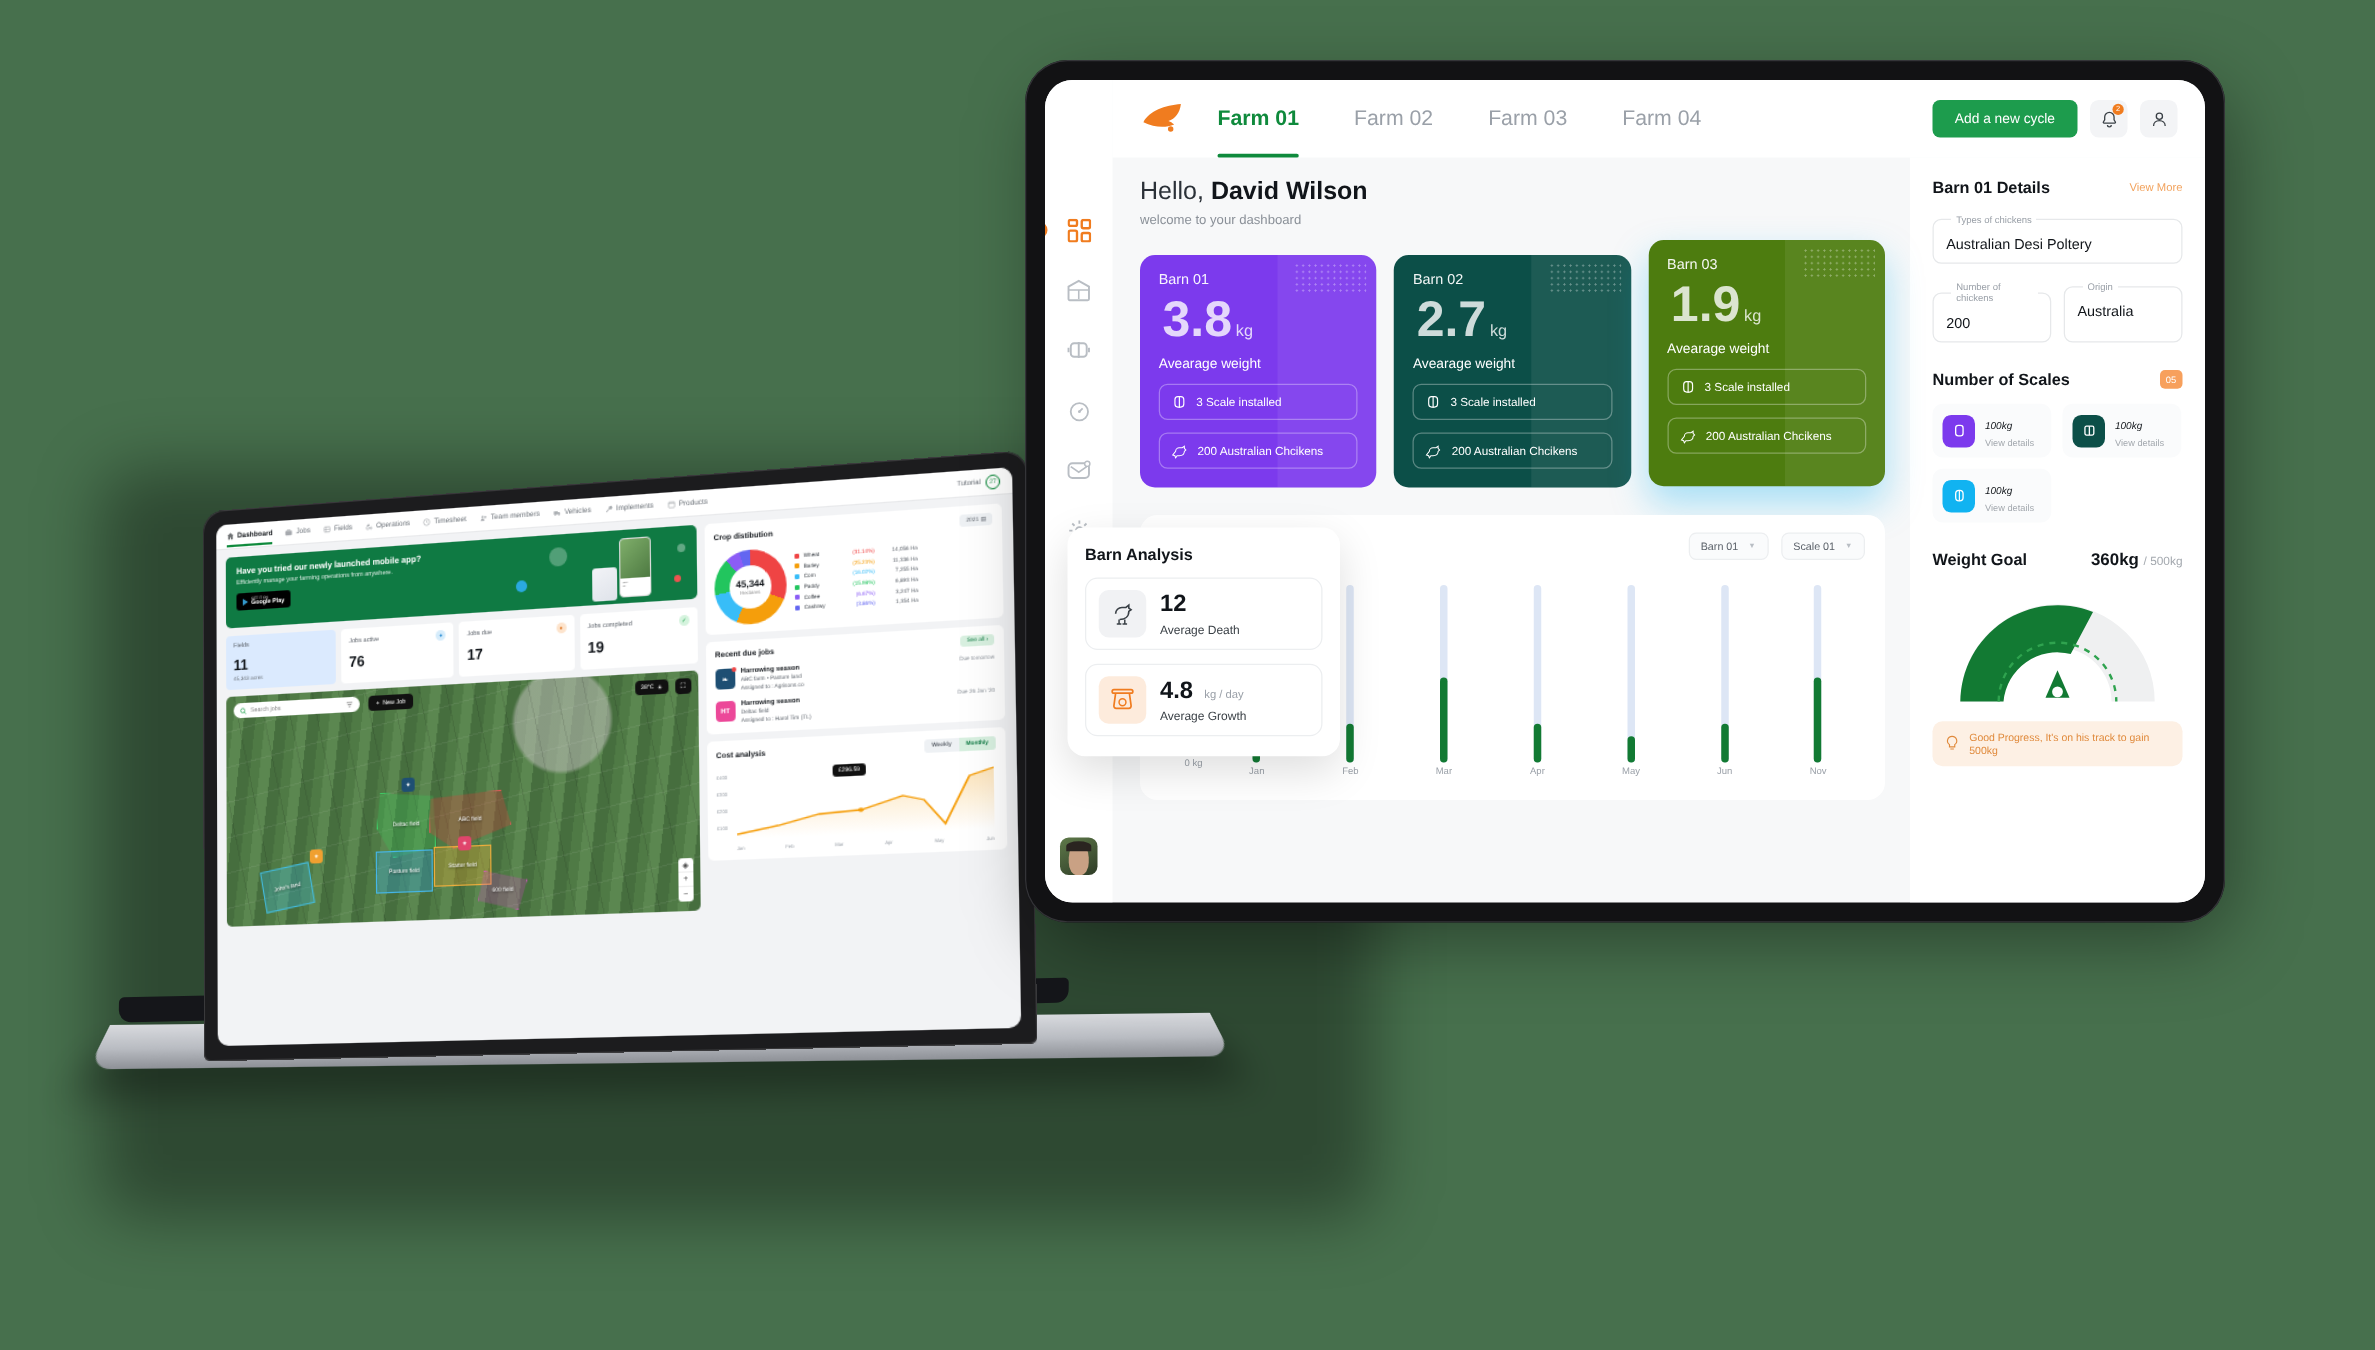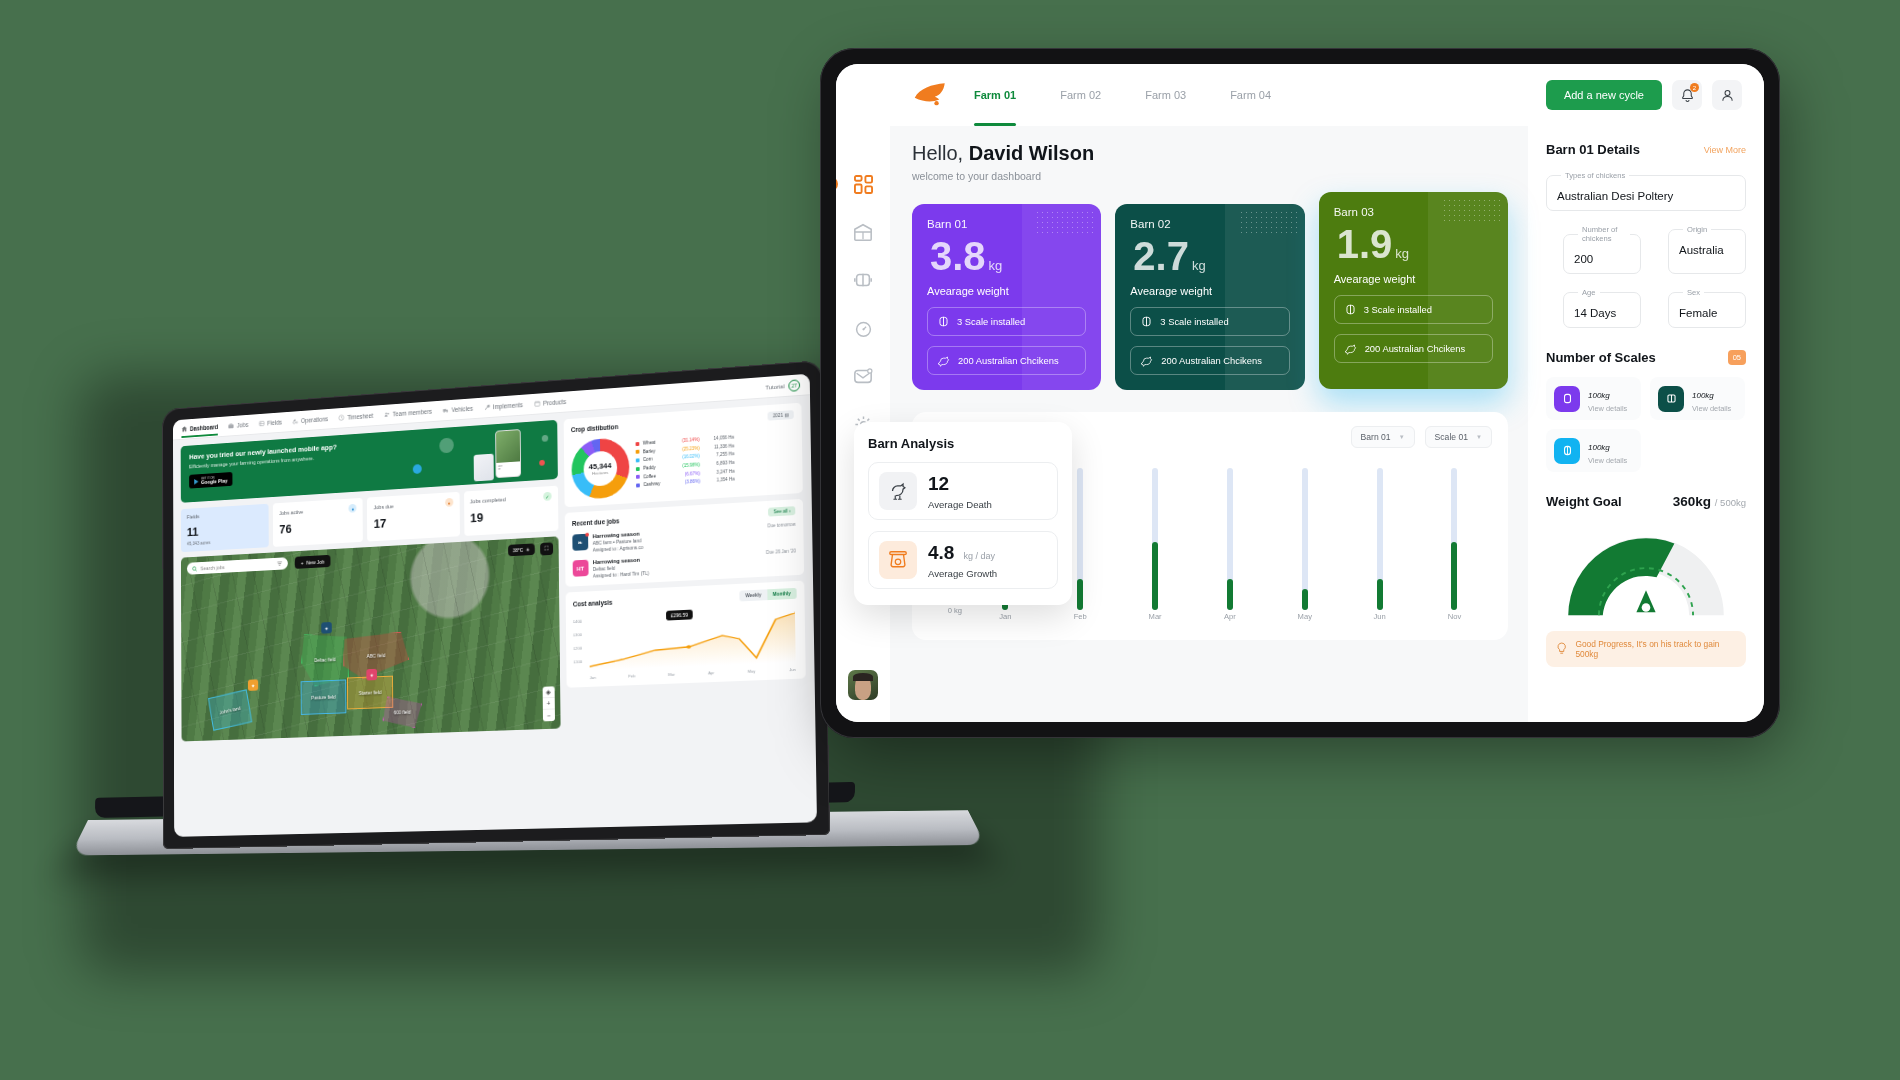--- a/index.html
+++ b/index.html
@@ -142,21 +142,21 @@
   .rail-item.active:before { content: ""; position: absolute; left: -23px; width: 14px; height: 14px; border-radius: 50%; background: #f07c1f; }
   .rail-av { position: absolute; bottom: 22px; width: 30px; height: 30px; border-radius: 7px; overflow: hidden;
     background: linear-gradient(150deg,#5f7a4a,#2e3b26); }
   .rail-av .f { position: absolute; inset: 18% 22% 0 22%; background: #c9a184; border-radius: 45% 45% 40% 40%; }
   .rail-av .h { position: absolute; left: 16%; right: 16%; top: 10%; height: 26%; background: #2a2420; border-radius: 50% 50% 0 0; }
 
   .tb-main { flex: 1; display: flex; flex-direction: column; min-width: 0; }
   .tb-head { height: 62px; background: #fff; display: flex; align-items: center; padding: 0 22px; flex: none; }
   .logo { width: 40px; height: 30px; flex: none; margin-right: 22px; }
   .tabs { display: flex; gap: 44px; align-items: center; height: 100%; }
-  .tab { font-size: 11px; color: #9aa0a8; height: 100%; display: flex; align-items: center; position: relative; }
+  .tab { font-size: 17px; color: #9aa0a8; height: 100%; display: flex; align-items: center; position: relative; }
   .tab.active { color: #0f8a3c; font-weight: bold; }
   .tab.active:after { content: ""; position: absolute; left: 0; right: 0; bottom: 0; height: 3px; background: #0f8a3c; border-radius: 2px; }
   .head-right { margin-left: auto; display: flex; align-items: center; gap: 10px; }
   .btn-cycle { background: #1d9c4d; color: #fff; font-size: 11px; padding: 9px 18px; border-radius: 6px; white-space: nowrap; }
   .icon-btn { width: 30px; height: 30px; border-radius: 7px; background: #f3f4f6; display: flex; align-items: center; justify-content: center; color: #444; position: relative; }
   .icon-btn .bdg { position: absolute; right: 3px; top: 3px; width: 9px; height: 9px; border-radius: 50%; background: #f07c1f; color: #fff; font-size: 6px; display: flex; align-items: center; justify-content: center; }
 
   .tb-cols { flex: 1; display: flex; min-height: 0; }
   .tb-center { flex: 1; padding: 16px 20px 0 22px; position: relative; min-width: 0; }
   .greet { font-size: 20px; color: #2b3138; font-weight: normal; }
@@ -202,21 +202,21 @@
   .chart-x span { width: 22px; text-align: center; font-size: 7.6px; color: #9aa0a8; }
 
   .tb-right { width: 236px; background: #fff; padding: 16px 18px 0; flex: none; }
   .sec-h { display: flex; align-items: center; justify-content: space-between; }
   .sec-h h4 { font-size: 13px; color: #11151a; }
   .vm { font-size: 9px; color: #f2a35e; }
   .fset { position: relative; border: 1px solid #e6e8ea; border-radius: 7px; padding: 10px 10px 8px; margin-top: 14px; }
   .fset > legend { font-size: 7.6px; color: #9aa0a8; padding: 0 4px; margin-left: 4px; }
   .fset .v { font-size: 11.5px; color: #11151a; }
   .frow { display: flex; gap: 10px; }
-  .frow .fset { flex: 1; min-width: 0; margin-left: 17px; }
+  .frow .fset { flex: 1; min-width: 0; }
   .badge-sm { background: #f7a05c; color: #fff; font-size: 7.5px; border-radius: 4px; padding: 3px 5px; }
   .scales { display: flex; flex-wrap: wrap; gap: 9px; margin-top: 12px; }
   .scale-card { width: calc(50% - 5px); background: #fafbfc; border-radius: 8px; padding: 7px 8px; display: flex; align-items: center; gap: 8px; }
   .scale-ic { width: 26px; height: 26px; border-radius: 7px; flex: none; display: flex; align-items: center; justify-content: center; }
   .scale-tx b { font-size: 12px; color: #11151a; font-style: italic; }
   .scale-tx b span { font-size: 8px; font-weight: normal; }
   .scale-tx s { display: block; font-size: 7.4px; color: #a3a8ae; text-decoration: none; margin-top: 2px; }
   .goal-h { display: flex; align-items: baseline; justify-content: space-between; margin-top: 22px; }
   .goal-h h4 { font-size: 13px; color: #11151a; }
   .goal-v { font-size: 13.5px; color: #11151a; font-weight: bold; }
@@ -813,30 +813,20 @@
           <div class="frow">
             <fieldset class="fset">
               <legend>Number of chickens</legend>
               <div class="v">200</div>
             </fieldset>
             <fieldset class="fset">
               <legend>Origin</legend>
               <div class="v">Australia</div>
             </fieldset>
           </div>
-          <div class="frow">
-            <fieldset class="fset">
-              <legend>Age</legend>
-              <div class="v">14 Days</div>
-            </fieldset>
-            <fieldset class="fset">
-              <legend>Sex</legend>
-              <div class="v">Female</div>
-            </fieldset>
-          </div>
 
           <div class="sec-h" style="margin-top:22px">
             <h4>Number of Scales</h4>
             <span class="badge-sm">05</span>
           </div>
           <div class="scales">
             <div class="scale-card">
               <div class="scale-ic" style="background:#7c3aed">
                 <svg width="13" height="13" viewBox="0 0 22 22">
                     <rect x="6" y="4" width="10" height="14" rx="3.5" fill="none" stroke="#fff" stroke-width="1.8"></rect>

